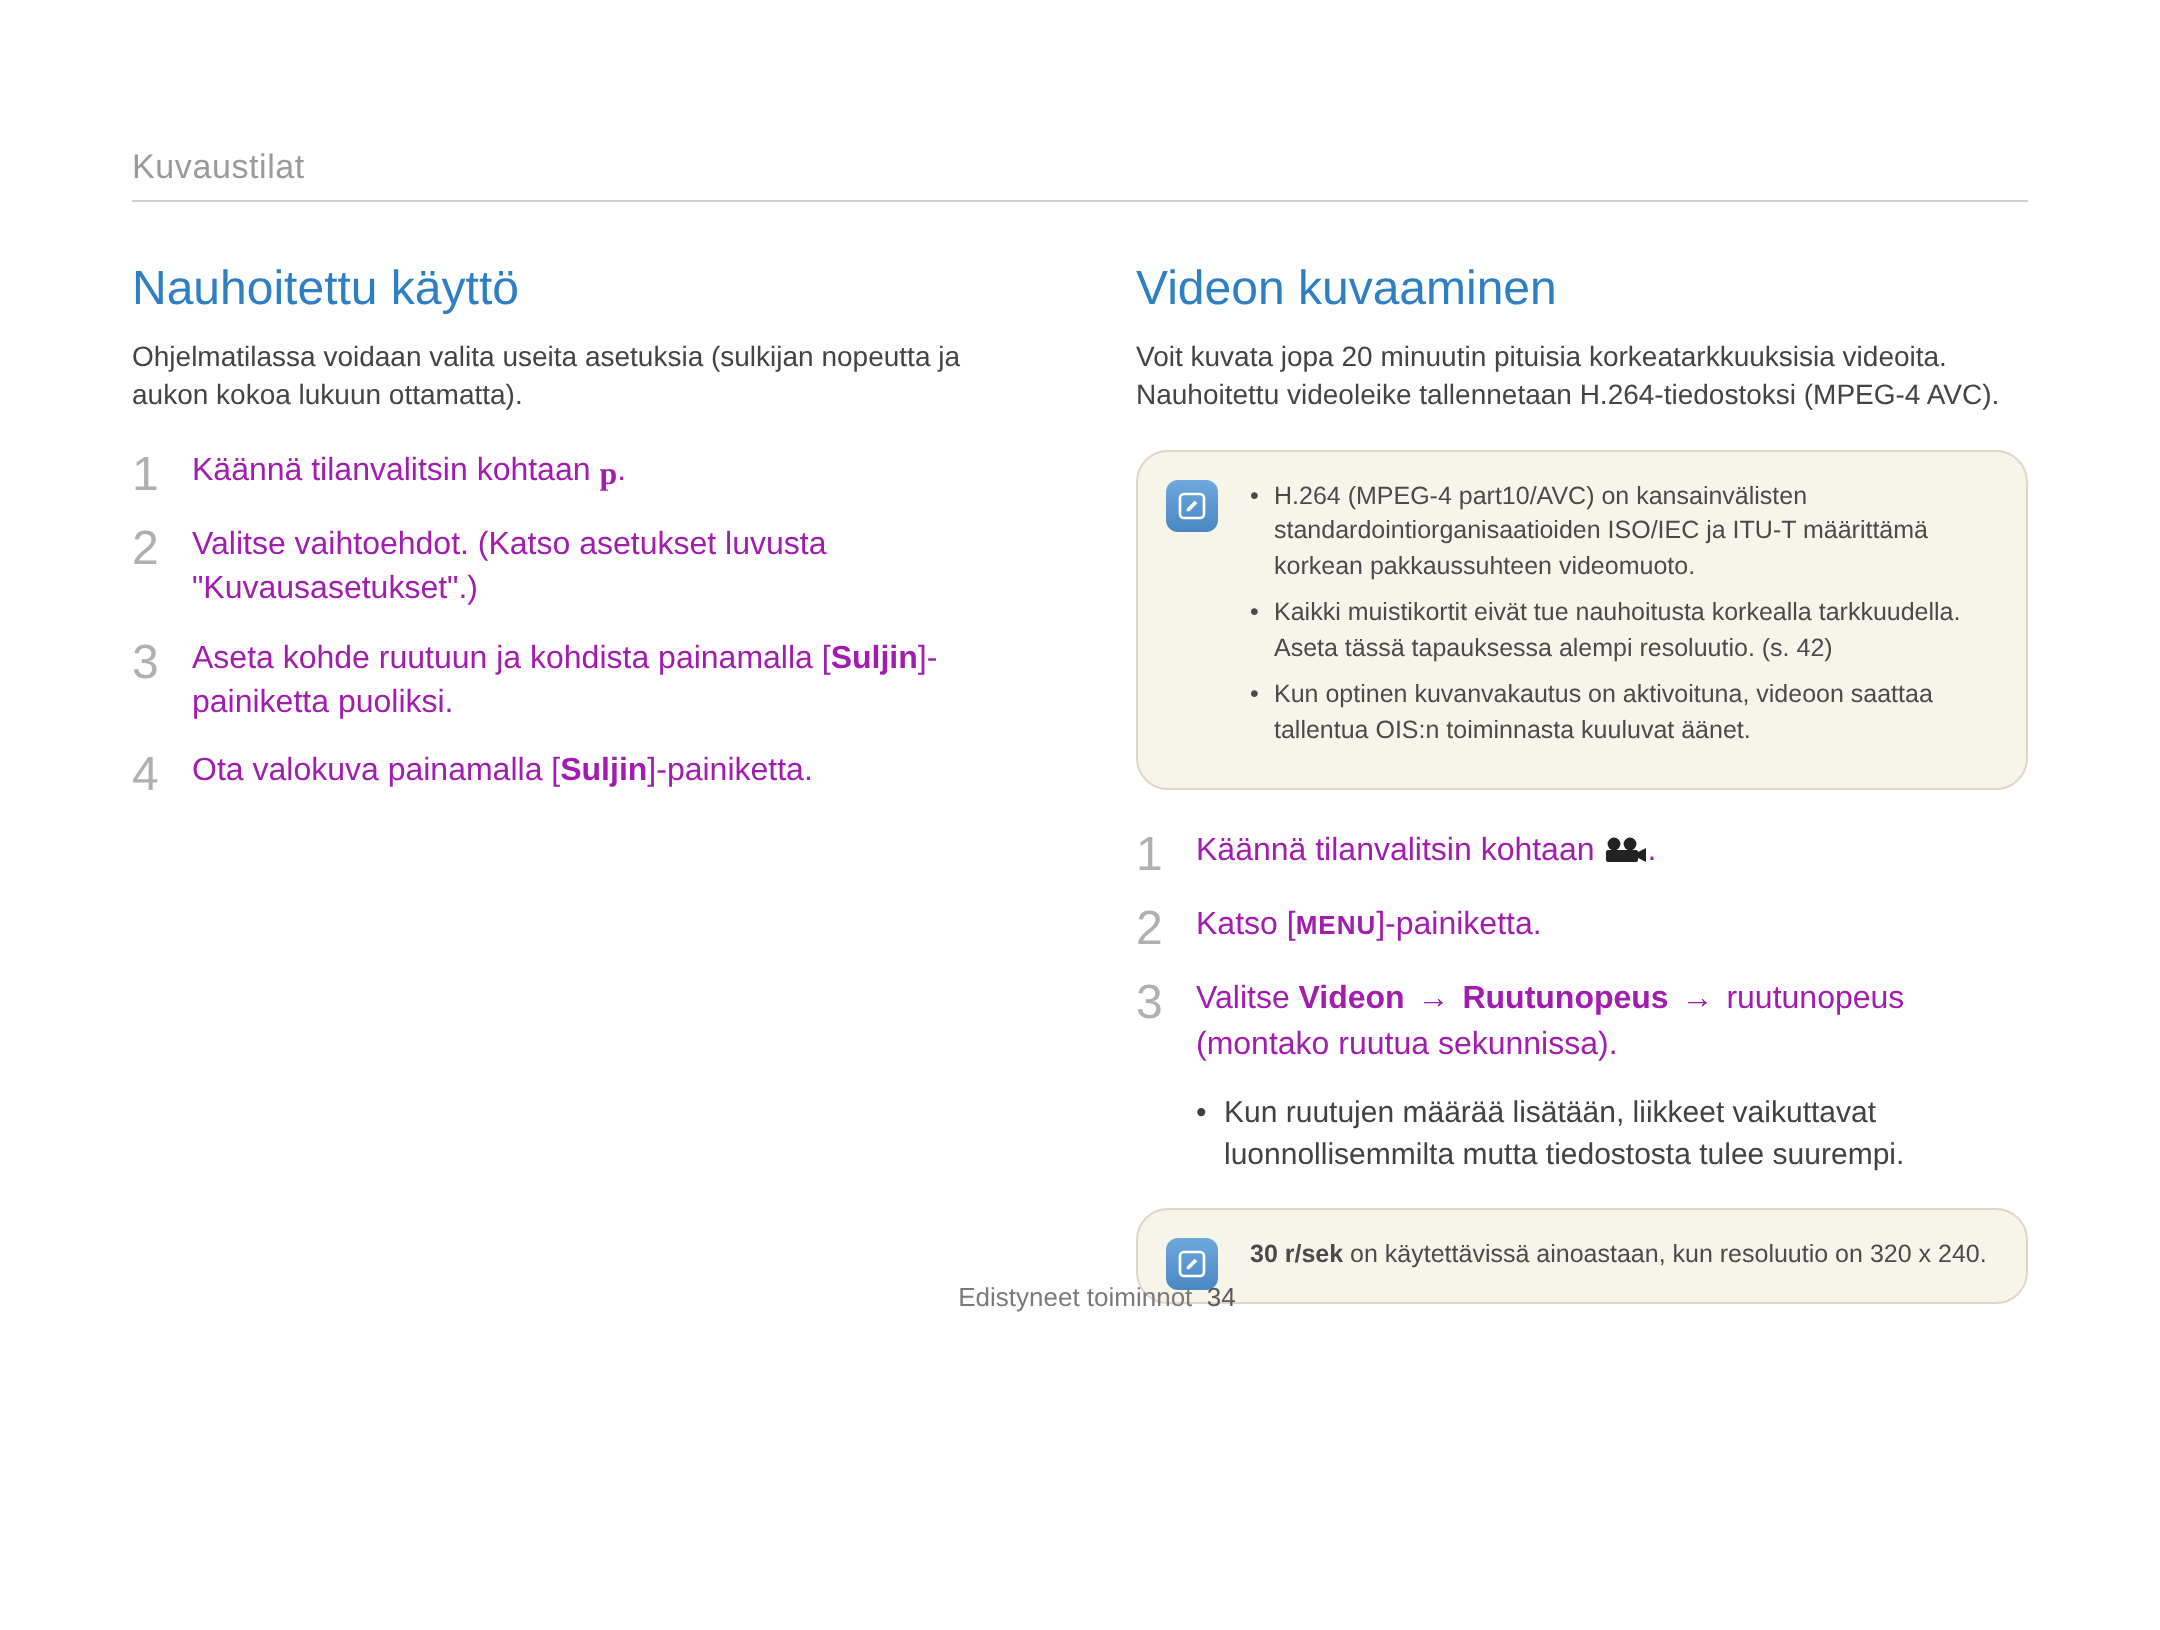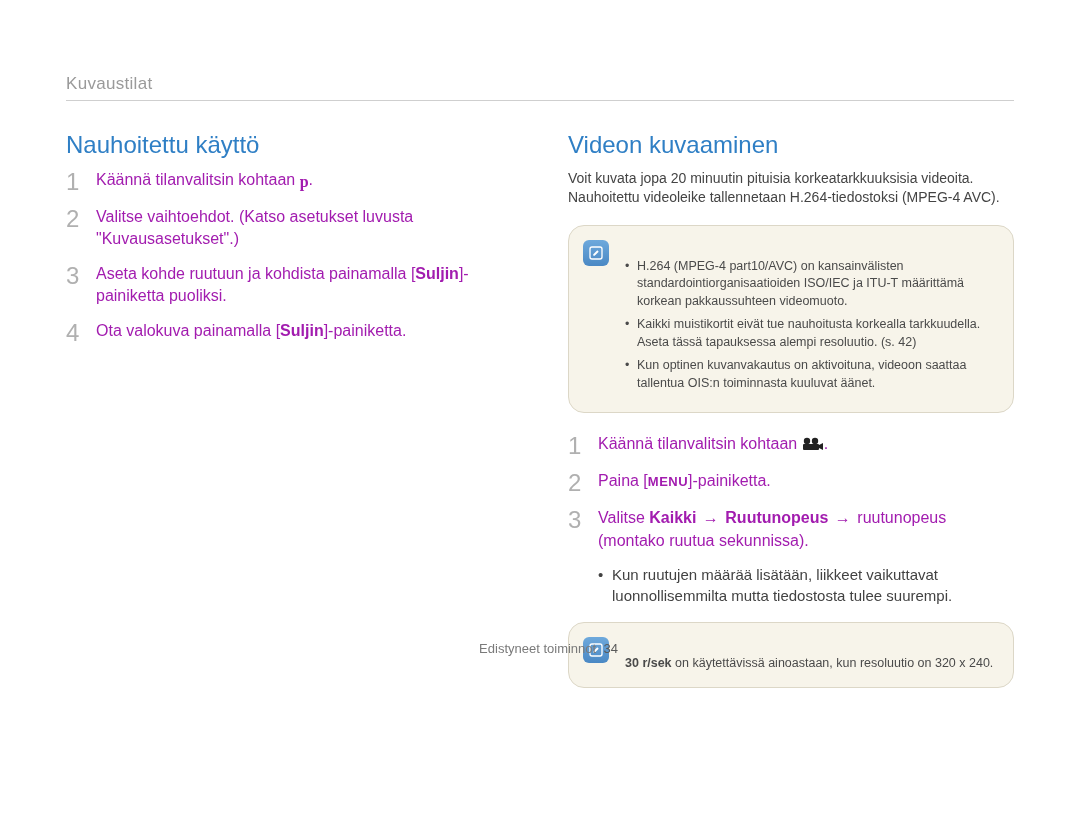--- a/index.html
+++ b/index.html
@@ -15,21 +15,21 @@
   .step-num { font-size: 24px; font-weight: 300; color: #b0b0b0; width: 30px; flex: 0 0 30px; line-height: 1; padding-top: 1px; }
   .step-body { font-size: 16px; line-height: 1.4; color: #a21caf; }
   .step-body .bold { font-weight: 700; }
   .arrow { padding: 0 2px; }
   .sub-bullet { margin: 6px 0 16px 30px; font-size: 15px; line-height: 1.4; color: #424242; position: relative; padding-left: 14px; }
   .sub-bullet::before { content: "•"; position: absolute; left: 0; top: 0; }
   .icon-inline { display: inline-block; vertical-align: -2px; }
   .icon-p { font-weight: 700; font-family: Georgia, 'Times New Roman', serif; font-size: 16px; }
   .icon-menu { font-size: 13px; font-weight: 700; letter-spacing: 0.5px; }
 
-  .note-box { position: relative; border: 1px solid #dcd7c7; background: #f7f4ea; border-radius: 16px; padding: 32px 18px 14px 56px; margin: 12px 0 20px 0; font-size: 12.5px; line-height: 1.4; color: #4a4a4a; }
+  .note-box { position: relative; border: 1px solid #dcd7c7; background: #f7f4ea; border-radius: 16px; padding: 14px 18px 14px 56px; margin: 12px 0 20px 0; font-size: 12.5px; line-height: 1.4; color: #4a4a4a; }
   .note-box.small { font-size: 12.5px; }
   .note-box ul { list-style: none; }
   .note-box ul li { position: relative; padding-left: 12px; margin-bottom: 6px; }
   .note-box ul li::before { content: "•"; position: absolute; left: 0; }
   .note-icon { position: absolute; left: 14px; top: 14px; width: 26px; height: 26px; border-radius: 6px; background: linear-gradient(#6ea9dc, #4a88c4); display: flex; align-items: center; justify-content: center; }
   .note-icon svg { width: 16px; height: 16px; }
 
   .footer { position: absolute; left: 17px; right: 0; bottom: 24px; text-align: center; font-size: 13px; color: #7a7a7a; }
   .footer .pnum { color: #5a5a5a; }
 </style>
@@ -37,20 +37,21 @@
 <body>
 
 <div class="page">
   <div class="breadcrumb">Kuvaustilat</div>
   <hr class="hr">
 
   <div class="columns">
 
     <div class="col">
       <h2 class="section-title">Nauhoitettu käyttö</h2>
+      <p class="intro">Ohjelmatilassa voidaan valita useita asetuksia (sulkijan nopeutta ja aukon kokoa lukuun ottamatta).</p>
 
       <div class="step">
         <div class="step-num">1</div>
         <div class="step-body">
           <span>Käännä tilanvalitsin kohtaan </span><span class="icon-inline icon-p">p</span><span>.</span>
         </div>
       </div>
 
       <div class="step">
         <div class="step-num">2</div>
@@ -98,28 +99,28 @@
                 <circle cx="13" cy="4" r="3.2" fill="#222"></circle>
                 <rect x="1" y="7" width="16" height="6" rx="1" fill="#222"></rect>
                 <path d="M17 8 L21 6 L21 13 L17 11 Z" fill="#222"></path>
               </svg></span><span>.</span>
         </div>
       </div>
 
       <div class="step">
         <div class="step-num">2</div>
         <div class="step-body">
-          <span>Paina [</span><span class="icon-menu">MENU</span><span>]-painiketta.</span>
+          <span>Katso [</span><span class="icon-menu">MENU</span><span>]-painiketta.</span>
         </div>
       </div>
 
       <div class="step">
         <div class="step-num">3</div>
         <div class="step-body">
-          <span>Valitse </span><span class="bold">Kaikki</span><span class="arrow bold"> → </span><span class="bold">Ruutunopeus</span><span class="arrow bold"> → </span><span> ruutunopeus (montako ruutua sekunnissa).</span>
+          <span>Valitse </span><span class="bold">Videon</span><span class="arrow bold"> → </span><span class="bold">Ruutunopeus</span><span class="arrow bold"> → </span><span> ruutunopeus (montako ruutua sekunnissa).</span>
         </div>
       </div>
 
       <div class="sub-bullet">Kun ruutujen määrää lisätään, liikkeet vaikuttavat luonnollisemmilta mutta tiedostosta tulee suurempi.</div>
 
       <div class="note-box small">
         <div class="note-icon">
           <svg viewBox="0 0 24 24">
               <rect x="3" y="3" width="18" height="18" rx="3" fill="none" stroke="#fff" stroke-width="2"></rect>
               <path d="M8 14 L14 8 L16 10 L10 16 L8 16 Z" fill="#fff"></path>

